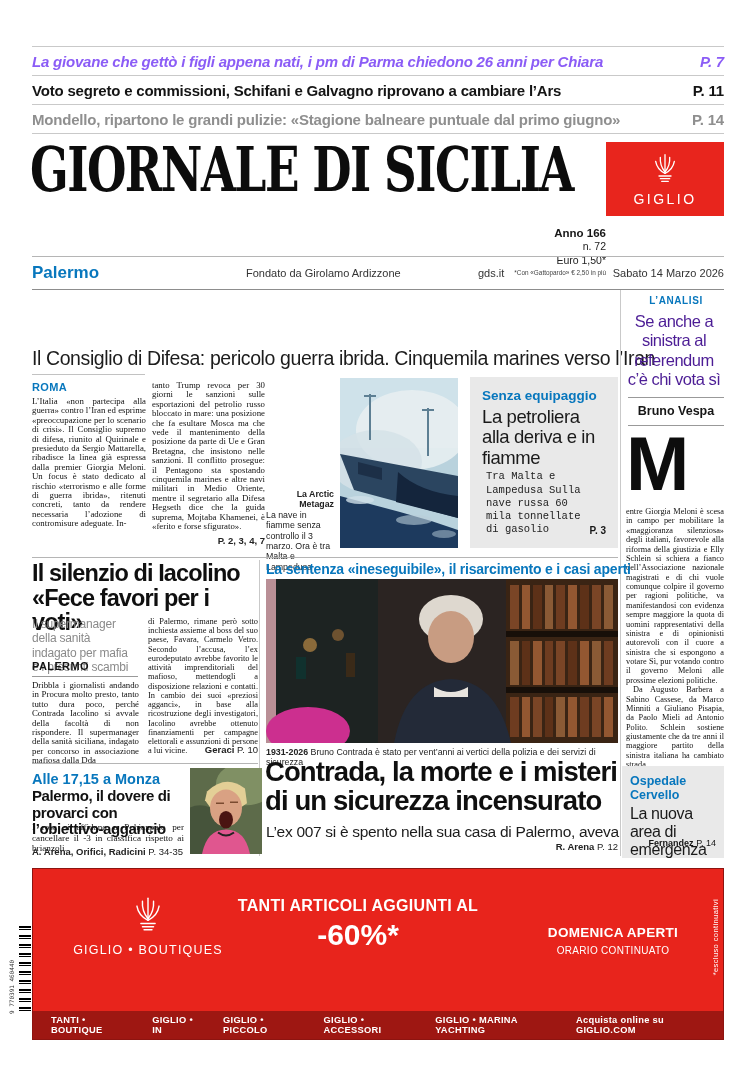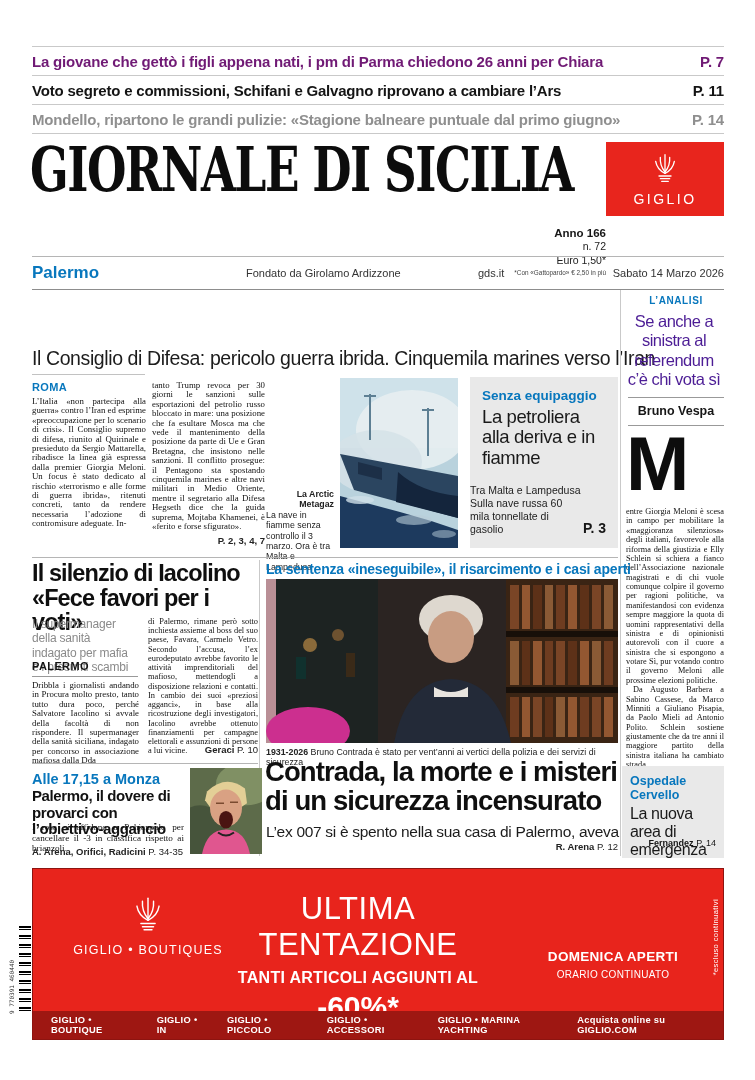--- a/index.html
+++ b/index.html
@@ -8,21 +8,21 @@
   .abs{position:absolute;}
   .blue{color:#0877bd;}
   .hr{position:absolute;height:1px;background:#c2c2c2;}
   .vr{position:absolute;width:1px;background:#c9c9c9;}
 
   
   .top-strip{position:absolute;left:32px;right:31px;top:46px;border-top:1px solid #c9c9c9;}
   .strip-row{height:28px;display:flex;justify-content:space-between;align-items:center;
              border-bottom:1px solid #c9c9c9;font-weight:700;font-size:15px;letter-spacing:-0.2px;}
   .strip-row .p{font-weight:700;}
-  .row-blue{color:#701a75;}
+  .row-blue{color:#8b5cf6;font-style:italic;}
   .row-black{color:#141414;}
   .row-gray{color:#8f8f8f;}
 
   
   .masthead-title{left:30px;top:139px;font-family:"DejaVu Serif",serif;font-weight:700;
                   font-size:62px;line-height:1;letter-spacing:-2px;color:#0c0c0c;white-space:nowrap;}
   .masthead-title>span{display:inline-block;transform:scaleX(0.73);transform-origin:left top;}
   .giglio-logo{left:606px;top:142px;width:118px;height:74px;background:#e8251d;
                display:flex;flex-direction:column;align-items:center;justify-content:center;gap:3px;}
   .giglio-logo .brand{color:#fff;font-size:14px;letter-spacing:2.5px;font-weight:400;}
@@ -47,22 +47,22 @@
   .pages-right{text-align:right;font-family:"Liberation Sans",sans-serif;font-weight:700;font-size:9.5px;margin-top:3px;color:#222;}
   .photo-cap{font-size:8.8px;line-height:1.18;color:#222;}
   .photo-cap b{display:block;text-align:right;}
   .photo{overflow:hidden;}
   .photo svg{display:block;width:100%;height:100%;}
 
   .graybox{background:#e9e9e9;}
   .tanker-box{left:470px;top:377px;width:148px;height:171px;padding:11px 12px;box-sizing:border-box;}
   .tanker-box .bk{font-weight:700;font-size:13.5px;}
   .tanker-box .bt{font-size:18.5px;line-height:1.1;letter-spacing:-0.4px;color:#1a1a1a;margin-top:4px;}
-  .tanker-box .bb{position:absolute;left:0;right:12px;bottom:12px;font-size:10.5px;line-height:1.25;color:#222;}
-  .tanker-box .bp{position:absolute;right:12px;bottom:12px;font-weight:700;font-size:14px;}
+  .tanker-box .bb{position:absolute;left:16px;right:12px;bottom:12px;font-size:10.5px;line-height:1.25;color:#222;font-family:Liberation Mono, monospace;}
+  .tanker-box .bp{position:absolute;right:12px;bottom:12px;font-weight:700;font-size:10px;}
 
   
   .an-label{left:628px;top:295px;width:96px;text-align:center;font-weight:700;font-size:10px;letter-spacing:0.6px;}
   .an-title{left:624px;top:312px;width:100px;text-align:center;font-size:16.5px;line-height:1.18;letter-spacing:-0.5px;color:#4c1d95;}
   .an-byline{left:628px;top:404px;width:96px;text-align:center;font-weight:700;font-size:12.5px;}
   .an-drop{left:626px;top:428px;font-size:76px;font-weight:900;line-height:0.95;color:#0d0d0d;letter-spacing:-2px;}
   .an-body{left:626px;top:507px;width:98px;font-size:8.3px;line-height:1.13;}
   .an-body p{margin:0;}
   .an-body p+p{text-indent:7px;}
   .an-cont{display:block;text-align:right;font-family:"Liberation Sans",sans-serif;font-weight:700;font-size:9px;margin-top:1px;}
@@ -96,21 +96,21 @@
 
   
   .ad{left:32px;top:868px;width:692px;height:172px;background:#e8241c;border:1px solid #8d1410;box-sizing:border-box;color:#fff;}
   .ad-brand{position:absolute;left:40px;top:26px;width:150px;text-align:center;}
   .ad-brand .txt{font-size:12.5px;letter-spacing:1.2px;margin-top:6px;}
   .ad-center{position:absolute;left:170px;top:22px;width:310px;text-align:center;}
   .ad-center .l1{font-size:31px;letter-spacing:0.5px;font-weight:400;}
   .ad-center .l2{font-size:16px;font-weight:700;margin-top:6px;letter-spacing:0.3px;}
   .ad-center .l3{font-size:30px;font-weight:700;margin-top:3px;}
   .ad-right{position:absolute;left:505px;top:56px;width:150px;text-align:center;}
-  .ad-right .r1{font-size:13.5px;font-weight:700;letter-spacing:0.3px;margin-top:24px;}
+  .ad-right .r1{font-size:13.5px;font-weight:700;letter-spacing:0.3px;}
   .ad-right .r2{font-size:10px;margin-top:5px;letter-spacing:0.3px;}
   .ad-side{position:absolute;right:3px;top:30px;font-size:7.5px;letter-spacing:0.4px;
            writing-mode:vertical-rl;transform:rotate(180deg);}
   .ad-footer{position:absolute;left:0;right:0;bottom:0;height:28px;background:#9e1712;
              display:flex;align-items:center;gap:25px;padding:0 18px;font-size:9.3px;font-weight:700;letter-spacing:0.3px;}
   .ad-footer .cta{margin-left:auto;font-weight:700;}
 
   
   .barcode{left:19px;top:926px;width:12px;height:88px;background:#fff;
            background-image:repeating-linear-gradient(to bottom,#000 0 1.5px,#fff 1.5px 3px,#000 3px 3.8px,#fff 3.8px 6.5px,#000 6.5px 7.2px,#fff 7.2px 9px);}
@@ -224,21 +224,21 @@
   <div class="abs an-body serif">
     <p>entre Giorgia Meloni è scesa in campo per mobilitare la «maggioranza silenziosa» degli italiani, favorevole alla riforma della giustizia e Elly Schlein si schiera a fianco dell’Associazione nazionale magistrati e di chi vuole comunque colpire il governo per ragioni politiche, va manifestandosi con evidenza sempre maggiore la quota di uomini rappresentativi della sinistra e di opinionisti autorevoli con il cuore a sinistra che si espongono a votare Sì, pur votando contro il governo Meloni alle prossime elezioni politiche.</p>
     <p>Da Augusto Barbera a Sabino Cassese, da Marco Minniti a Giuliano Pisapia, da Paolo Mieli ad Antonio Polito. Schlein sostiene giustamente che da tre anni il maggiore partito della sinistra italiana ha cambiato strada.</p>
     <span class="an-cont">segue a P. 13</span>
   </div>
 
   <h3 class="abs iac-headline" style="margin:0;">Il silenzio di Iacolino «Fece favori per i voti»</h3>
   <div class="abs iac-standfirst">Il supermanager della sanità indagato per mafia e i presunti scambi</div>
   <div class="abs kicker" style="left:32px;top:660px;color:#141414;">PALERMO</div>
   <div class="hr" style="left:32px;top:676px;width:106px;background:#999;"></div>
-  <p class="abs serif body-sm" style="left:32px;top:681px;width:107px;margin:0;">Dribbla i giornalisti andando in Procura molto presto, tanto tutto dura poco, perché Salvatore Iacolino si avvale della facoltà di non rispondere. Il supermanager della sanità siciliana, indagato per concorso in associazione mafiosa dalla Dda</p>
+  <p class="abs serif body-sm" style="left:32px;top:681px;width:107px;margin:0;">Dribbla i giornalisti andando in Procura molto presto, tanto tutto dura poco, perché Contrada Iacolino si avvale della facoltà di non rispondere. Il supermanager della sanità siciliana, indagato per concorso in associazione mafiosa dalla Dda</p>
   <p class="abs serif" style="left:148px;top:617px;width:110px;margin:0;font-size:8.4px;line-height:1.1;">di Palermo, rimane però sotto inchiesta assieme al boss del suo paese, Favara, Carmelo Vetro. Secondo l’accusa, l’ex eurodeputato avrebbe favorito le attività imprenditoriali del mafioso, mettendogli a disposizione relazioni e contatti. In cambio dei suoi «preziosi agganci», in base alla ricostruzione degli investigatori, Iacolino avrebbe ottenuto finanziamenti per campagne elettorali e assunzioni di persone a lui vicine.</p>
   <div class="abs byline-right" style="left:148px;top:744px;width:110px;">
     <b>Geraci</b>&nbsp;<span>P. 10</span>
   </div>
 
   <div class="abs con-kicker blue">La sentenza «ineseguibile», il risarcimento e i casi aperti</div>
   <div class="abs photo" style="left:266px;top:579px;width:352px;height:164px;">
     <svg viewBox="0 0 352 164" preserveAspectRatio="none">
       <rect width="352" height="164" fill="#241f1e"></rect>
       <rect width="10" height="164" fill="#b98f96"></rect>
@@ -342,31 +342,30 @@
               <path d="M38 14 q-2 12 -14 18"></path>
           <path d="M15 36 h18"></path>
               <path d="M17 40 h14"></path>
               <path d="M19 44 h10"></path>
             </g>
           </svg>
       </span>
       <div class="txt">GIGLIO • BOUTIQUES</div>
     </div>
     <div class="ad-center">
-      <div class="l1">ULTIMA TENTAZIONE</div>
       <div class="l2">TANTI ARTICOLI AGGIUNTI AL</div>
       <div class="l3">-60%*</div>
     </div>
     <div class="ad-right">
       <div class="r1">DOMENICA APERTI</div>
       <div class="r2">ORARIO CONTINUATO</div>
     </div>
     <div class="ad-side">*escluso continuativi</div>
     <div class="ad-footer">
-      <span>GIGLIO • BOUTIQUE</span>
+      <span>TANTI • BOUTIQUE</span>
       <span>GIGLIO • IN</span>
       <span>GIGLIO • PICCOLO</span>
       <span>GIGLIO • ACCESSORI</span>
       <span>GIGLIO • MARINA YACHTING</span>
       <span class="cta">Acquista online su GIGLIO.COM</span>
     </div>
   </div>
 
   <div class="abs barcode"></div>
   <div class="abs barcode-digits">9 770391 460440</div>

